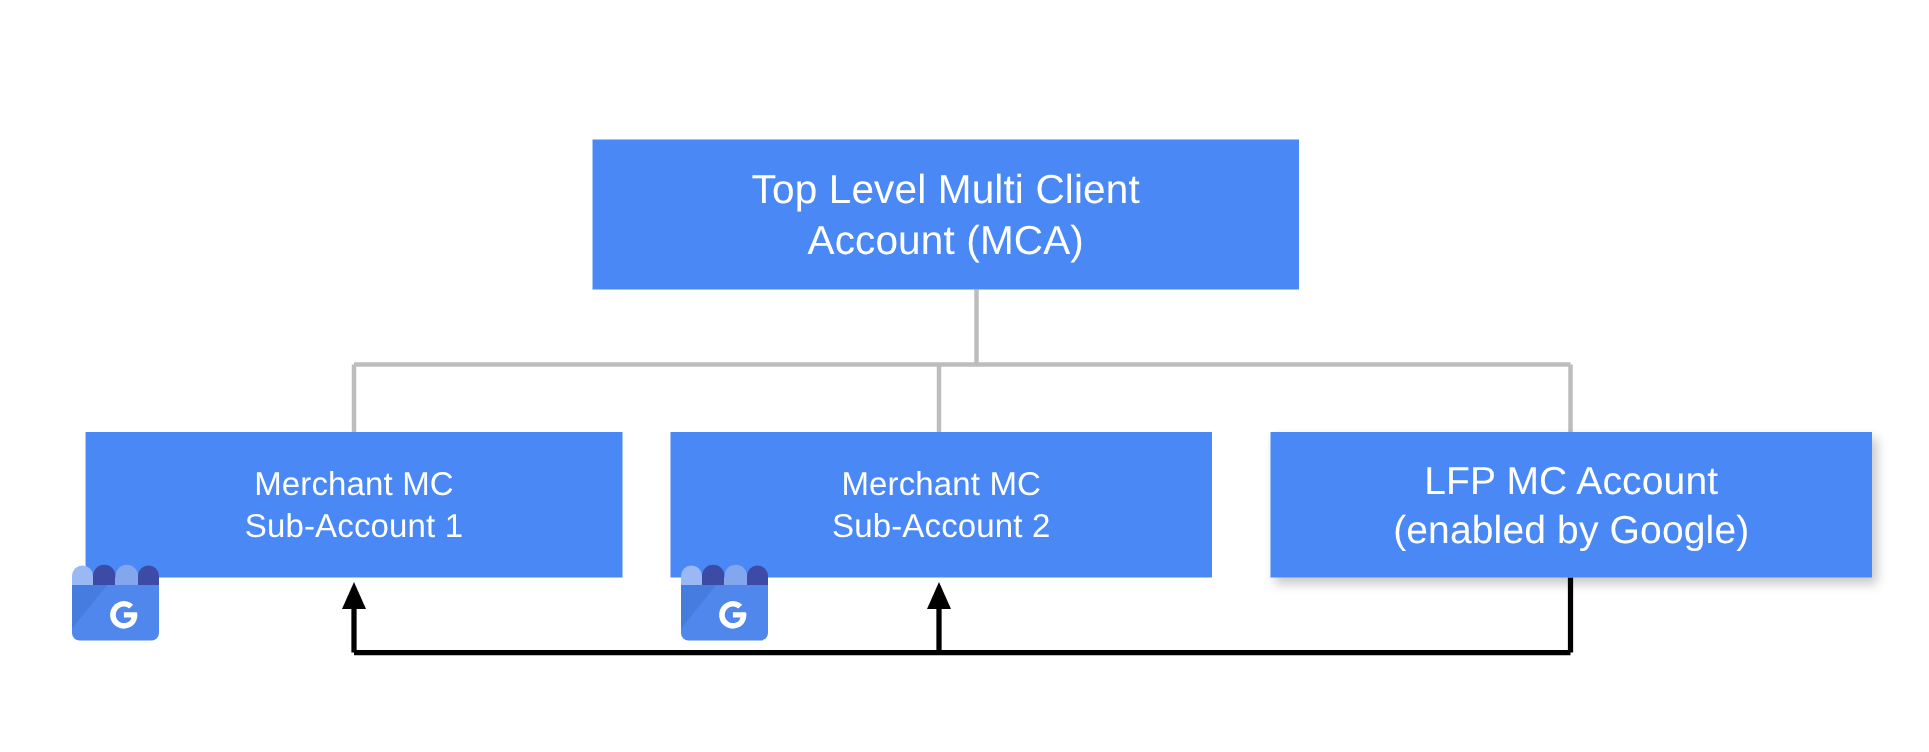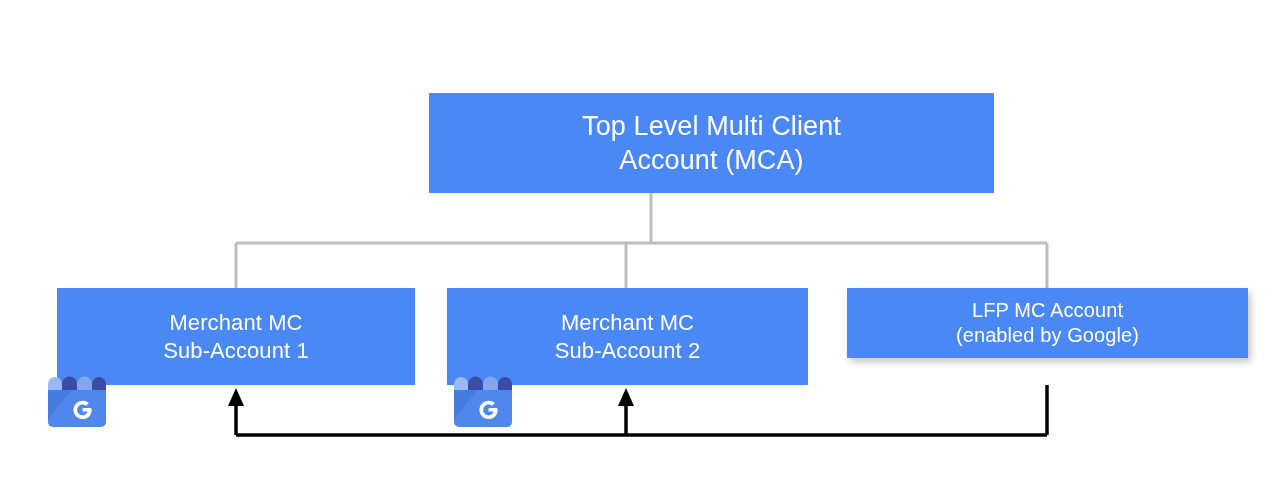--- a/index.html
+++ b/index.html
@@ -37,23 +37,23 @@
     text-align: center;
     box-sizing: border-box;
     line-height: 1.26;
     letter-spacing: 0.1px;
   }
   .node .node-label {
     display: block;
     white-space: pre-line;
   }
   #node-root {
-    left: 429px;
+    left: 395px;
     top: 93px;
-    width: 565px;
+    width: 471px;
     height: 100px;
     font-size: 27px;
   }
   #node-sub1 {
     left: 57px;
     top: 288px;
     width: 358px;
     height: 97px;
     font-size: 22px;
   }
@@ -61,22 +61,22 @@
     left: 447px;
     top: 288px;
     width: 361px;
     height: 97px;
     font-size: 22px;
   }
   #node-lfp {
     left: 847px;
     top: 288px;
     width: 401px;
-    height: 70px;
-    font-size: 20px;
+    height: 97px;
+    font-size: 26px;
     box-shadow: 3px 4px 7px rgba(0, 0, 0, 0.22);
   }
   
   .gmb-icon {
     position: absolute;
     width: 72px;
     height: 72px;
   }
   #gmb-icon-1 { left: 41px; top: 363px; }
   #gmb-icon-2 { left: 447px; top: 363px; }

